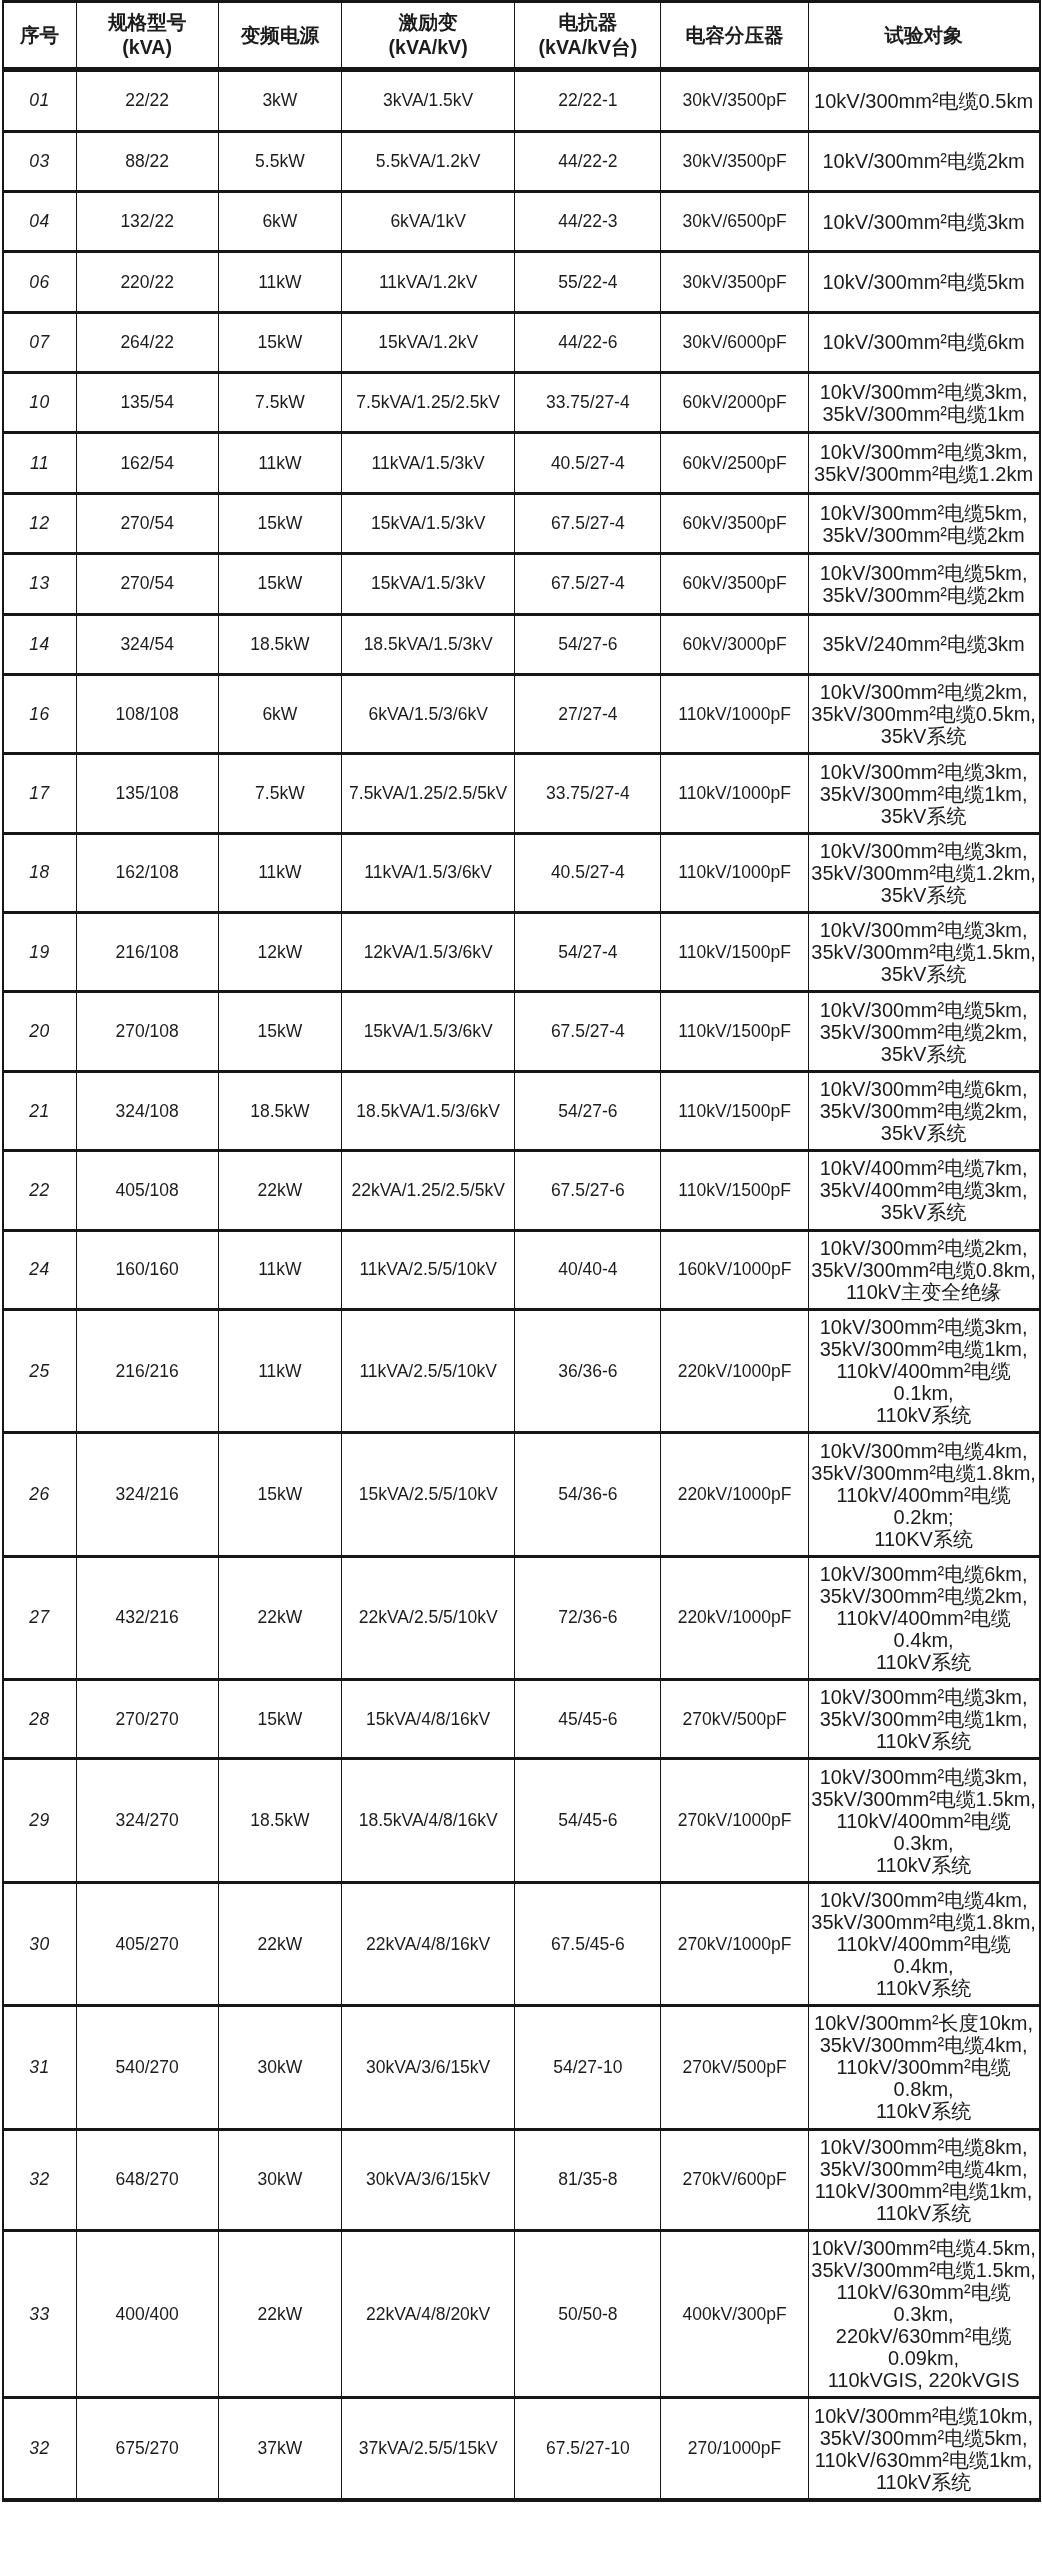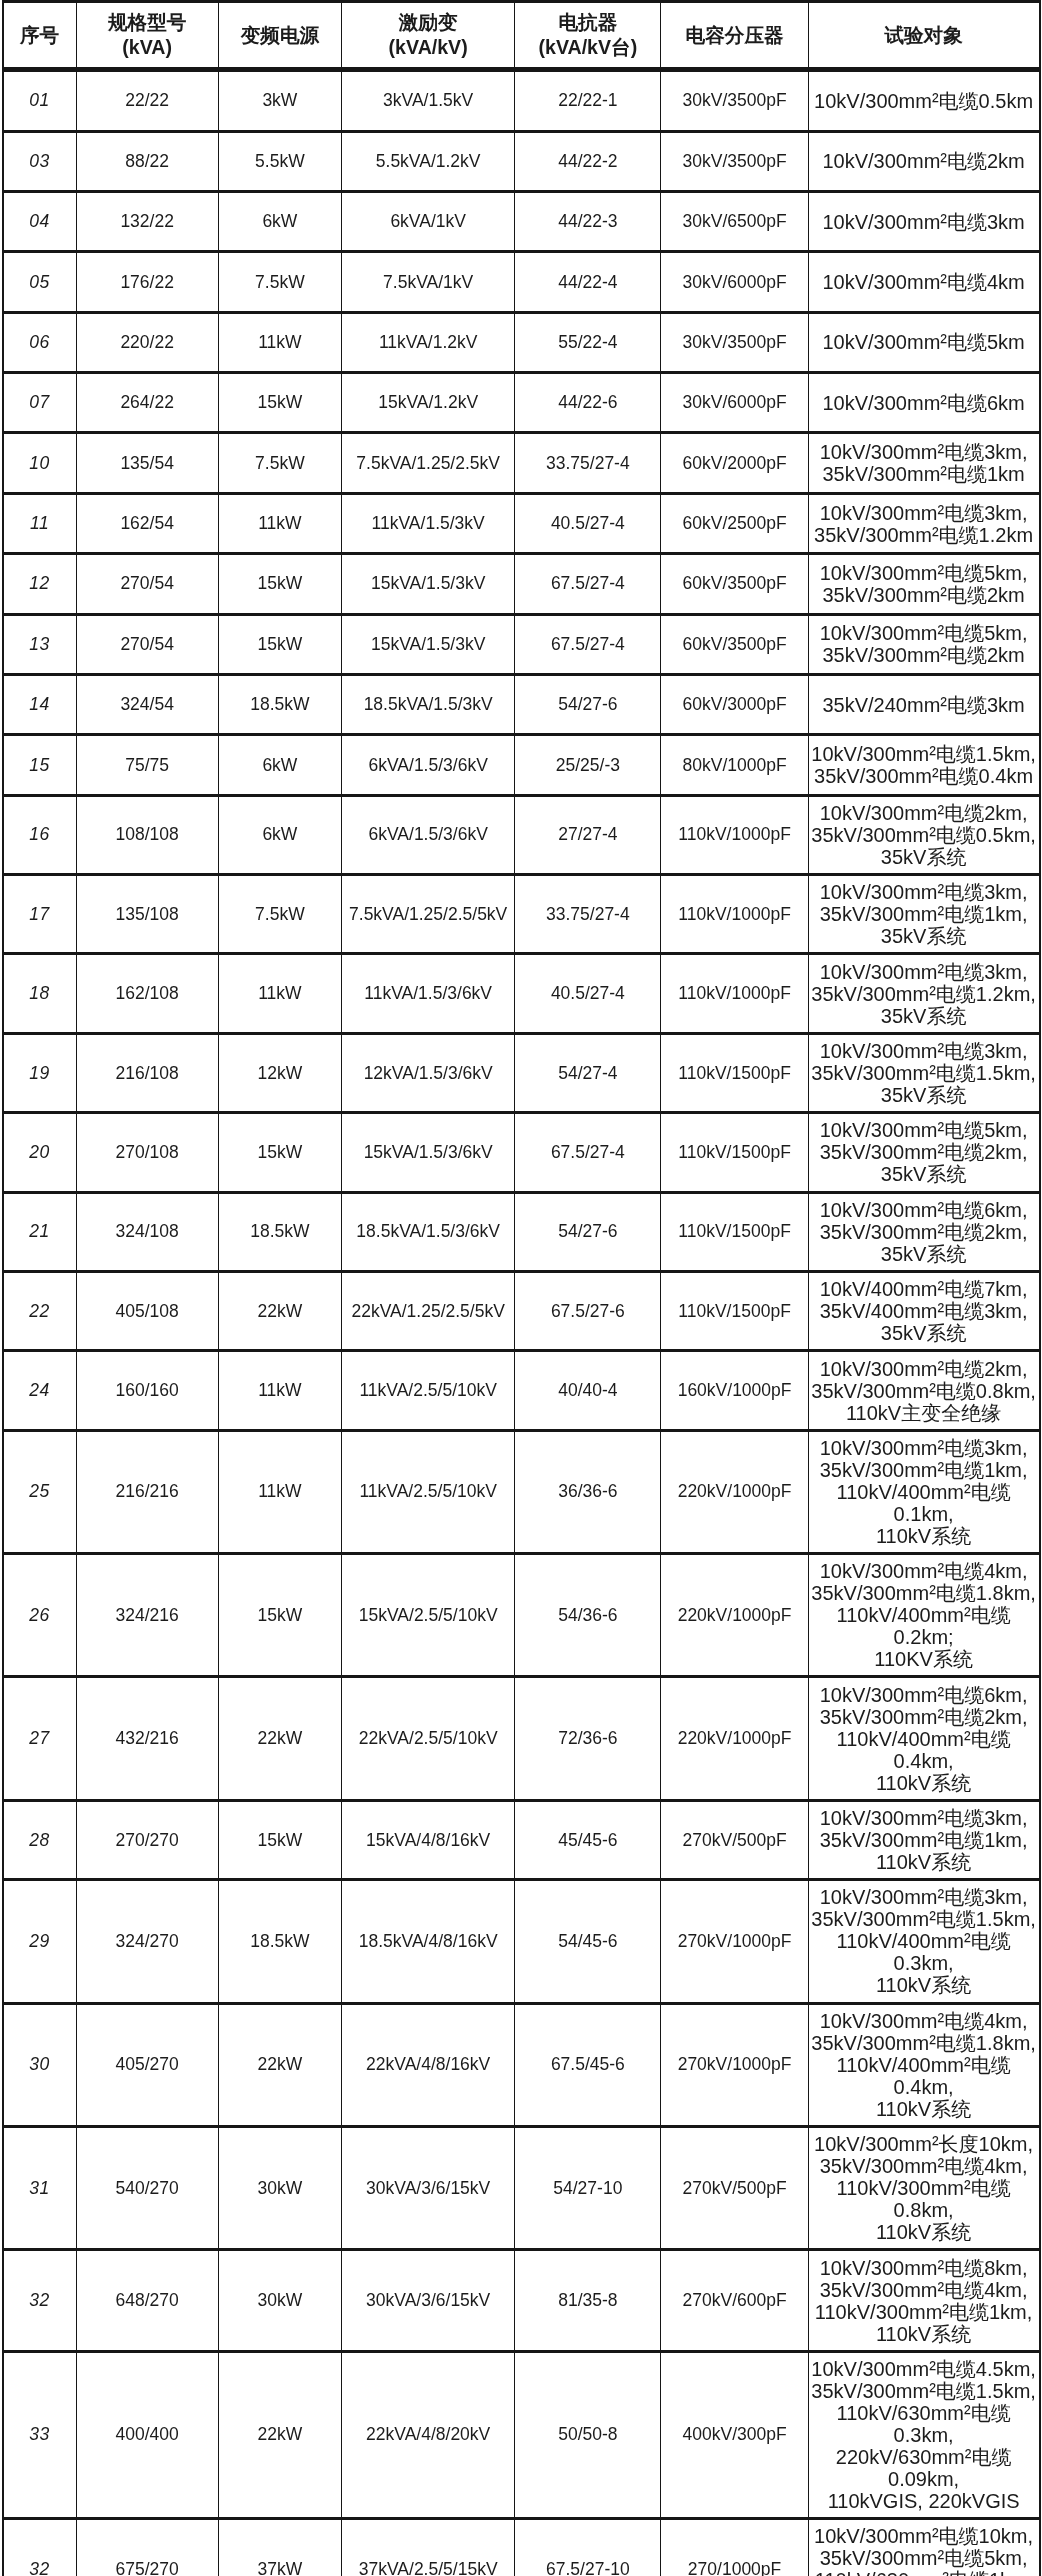--- a/index.html
+++ b/index.html
@@ -98,29 +98,20 @@
       <tr>
     <td class="cell-no">04</td>
     <td class="cell-model">132/22</td>
     <td class="cell-power">6kW</td>
     <td class="cell-exciter">6kVA/1kV</td>
     <td class="cell-reactor">44/22-3</td>
     <td class="cell-cap">30kV/6500pF</td>
     <td class="cell-target">10kV/300mm²电缆3km</td>
   </tr>
       <tr>
-    <td class="cell-no">05</td>
-    <td class="cell-model">176/22</td>
-    <td class="cell-power">7.5kW</td>
-    <td class="cell-exciter">7.5kVA/1kV</td>
-    <td class="cell-reactor">44/22-4</td>
-    <td class="cell-cap">30kV/6000pF</td>
-    <td class="cell-target">10kV/300mm²电缆4km</td>
-  </tr>
-      <tr>
     <td class="cell-no">06</td>
     <td class="cell-model">220/22</td>
     <td class="cell-power">11kW</td>
     <td class="cell-exciter">11kVA/1.2kV</td>
     <td class="cell-reactor">55/22-4</td>
     <td class="cell-cap">30kV/3500pF</td>
     <td class="cell-target">10kV/300mm²电缆5km</td>
   </tr>
       <tr>
     <td class="cell-no">07</td>
@@ -172,30 +163,20 @@
 35kV/300mm²电缆2km</td>
   </tr>
       <tr>
     <td class="cell-no">14</td>
     <td class="cell-model">324/54</td>
     <td class="cell-power">18.5kW</td>
     <td class="cell-exciter">18.5kVA/1.5/3kV</td>
     <td class="cell-reactor">54/27-6</td>
     <td class="cell-cap">60kV/3000pF</td>
     <td class="cell-target">35kV/240mm²电缆3km</td>
-  </tr>
-      <tr>
-    <td class="cell-no">15</td>
-    <td class="cell-model">75/75</td>
-    <td class="cell-power">6kW</td>
-    <td class="cell-exciter">6kVA/1.5/3/6kV</td>
-    <td class="cell-reactor">25/25/-3</td>
-    <td class="cell-cap">80kV/1000pF</td>
-    <td class="cell-target">10kV/300mm²电缆1.5km,
-35kV/300mm²电缆0.4km</td>
   </tr>
       <tr>
     <td class="cell-no">16</td>
     <td class="cell-model">108/108</td>
     <td class="cell-power">6kW</td>
     <td class="cell-exciter">6kVA/1.5/3/6kV</td>
     <td class="cell-reactor">27/27-4</td>
     <td class="cell-cap">110kV/1000pF</td>
     <td class="cell-target">10kV/300mm²电缆2km,
 35kV/300mm²电缆0.5km,

